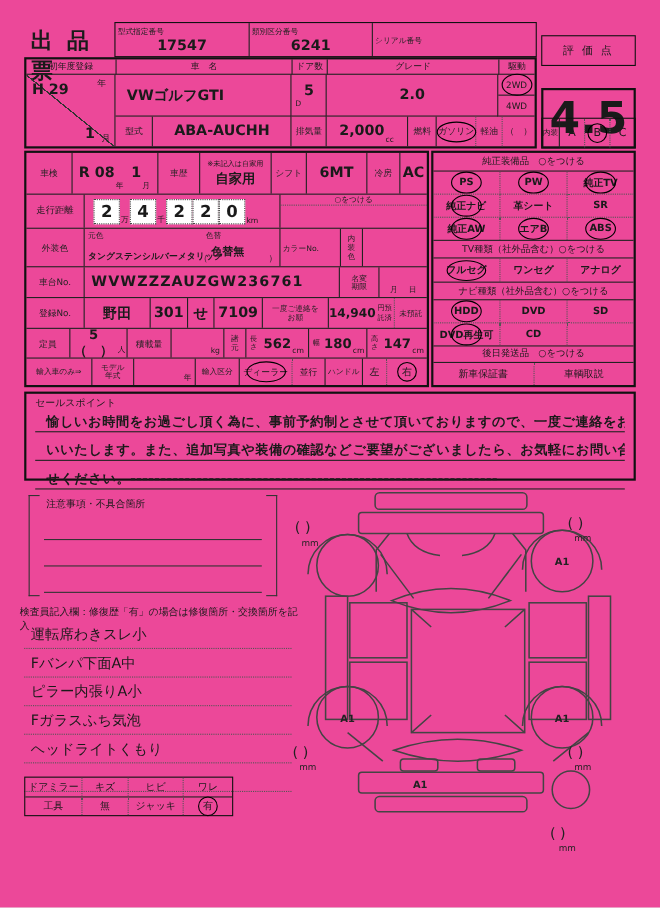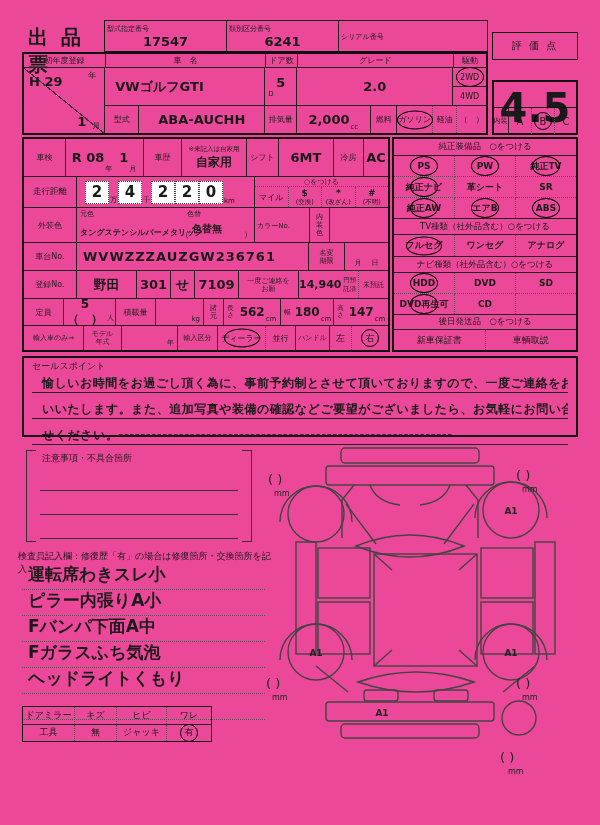--- a/index.html
+++ b/index.html
@@ -25,21 +25,21 @@
   .mark.sm::after { width:16px; height:16px; }
   .mark.wd::after { width:34px; height:17px; }
   .col { display:flex; flex-direction:column; }
   .hdrow { font-size:8px; }
   .digit { width:24px; height:23px; border:1.5px dotted #444; display:flex; align-items:center;
     justify-content:center; font-size:15px; font-weight:bold; background:#fff; }
   .unit { font-size:7px; align-self:flex-end; margin:0 1px 2px 1px; }
   .sline { height:26px; border-bottom:1.2px solid #222; display:flex; align-items:flex-end;
     padding-left:10px; font-size:12px; font-weight:bold; letter-spacing:0.5px; white-space:nowrap; overflow:hidden; }
   .nrow { height:26px; border-bottom:1.4px dotted #555; display:flex; align-items:flex-end;
-    padding:0 0 3px 6px; font-size:17px; font-weight:bold; }
+    padding:0 0 3px 6px; font-size:13px; font-weight:normal; }
   .eq-h { font-size:8.5px; display:flex; align-items:center; justify-content:center; border-bottom:1px solid #222; }
   .ecell { font-size:9px; font-weight:bold; display:flex; align-items:center; justify-content:center; position:relative; }
   svg text { font-family:"DejaVu Sans", sans-serif; }
 </style>
 </head>
 <body>
 
 <div class="sheet">
 
   <div class="abs" style="left:28px; top:24px; width:80px; height:28px; font-size:20px; font-weight:bold; letter-spacing:3px;">出 品 票</div>
@@ -149,37 +149,20 @@
         <span class="unit">万</span>
         <span class="digit">4</span>
         <span class="unit">千</span>
         <span class="digit">2</span>
         <span class="digit">2</span>
         <span class="digit">0</span>
         <span class="unit">km</span>
       </div>
       <div class="col" style="flex:1;">
         <div class="cell lbl7 dotb" style="height:10px;">○をつける</div>
-        <div class="flex" style="flex:1;">
-          <div class="cell dotr col" style="flex:1;">
-            <span style="font-size:8px;">マイル</span>
-          </div>
-          <div class="cell dotr col" style="flex:1;">
-            <span style="font-size:9px; font-weight:bold;">$</span>
-            <span style="font-size:6.5px;">(交換)</span>
-          </div>
-          <div class="cell dotr col" style="flex:1;">
-            <span style="font-size:9px; font-weight:bold;">*</span>
-            <span style="font-size:6.5px;">(改ざん)</span>
-          </div>
-          <div class="cell col" style="flex:1;">
-            <span style="font-size:9px; font-weight:bold;">#</span>
-            <span style="font-size:6.5px;">(不明)</span>
-          </div>
-        </div>
       </div>
     </div>
 
     <div class="flex db" style="height:35px;">
       <div class="cell dr lbl" style="width:53px;">外装色</div>
       <div class="dr" style="width:178px; position:relative;">
         <span class="abs lbl7" style="left:3px; top:1px;">元色</span>
         <span class="abs lbl7" style="left:110px; top:1px;">色替</span>
         <span class="abs" style="left:3px; bottom:4px; font-size:8px; font-weight:bold;">タングステンシルバーメタリック</span>
         <span class="abs lbl" style="left:104px; bottom:2px;">（</span>
@@ -344,22 +327,22 @@
     <div class="abs" style="right:0; top:0; width:10px; height:100%; border-right:1.5px solid #333; border-top:1.5px solid #333; border-bottom:1.5px solid #333;"></div>
     <div class="abs" style="left:16px; top:2px; font-size:9px;">注意事項・不具合箇所</div>
     <div class="abs" style="left:14px; right:14px; top:40px; border-bottom:1px solid #333;"></div>
     <div class="abs" style="left:14px; right:14px; top:64px; border-bottom:1px solid #333;"></div>
     <div class="abs" style="left:14px; right:14px; top:88px; border-bottom:1px solid #333;"></div>
   </div>
 
   <div class="abs" style="left:18px; top:550px; width:260px; font-size:9px;">検査員記入欄：修復歴「有」の場合は修復箇所・交換箇所を記入</div>
   <div class="abs" style="left:22px; top:564px; width:243px;">
     <div class="nrow">運転席わきスレ小</div>
+    <div class="nrow">Fバンパ下面A中</div>
     <div class="nrow">ピラー内張りA小</div>
-    <div class="nrow">Fバンパ下面A中</div>
     <div class="nrow">Fガラスふち気泡</div>
     <div class="nrow">ヘッドライトくもり</div>
     <div class="nrow"></div>
   </div>
 
   <div class="abs b1 col" style="left:22px; top:706px; width:190px; height:36px; font-size:9px;">
     <div class="flex db" style="flex:1;">
       <div class="cell dotr" style="width:52px;">ドアミラー</div>
       <div class="cell dotr" style="width:42px;">キズ</div>
       <div class="cell dotr" style="width:50px;">ヒビ</div>

